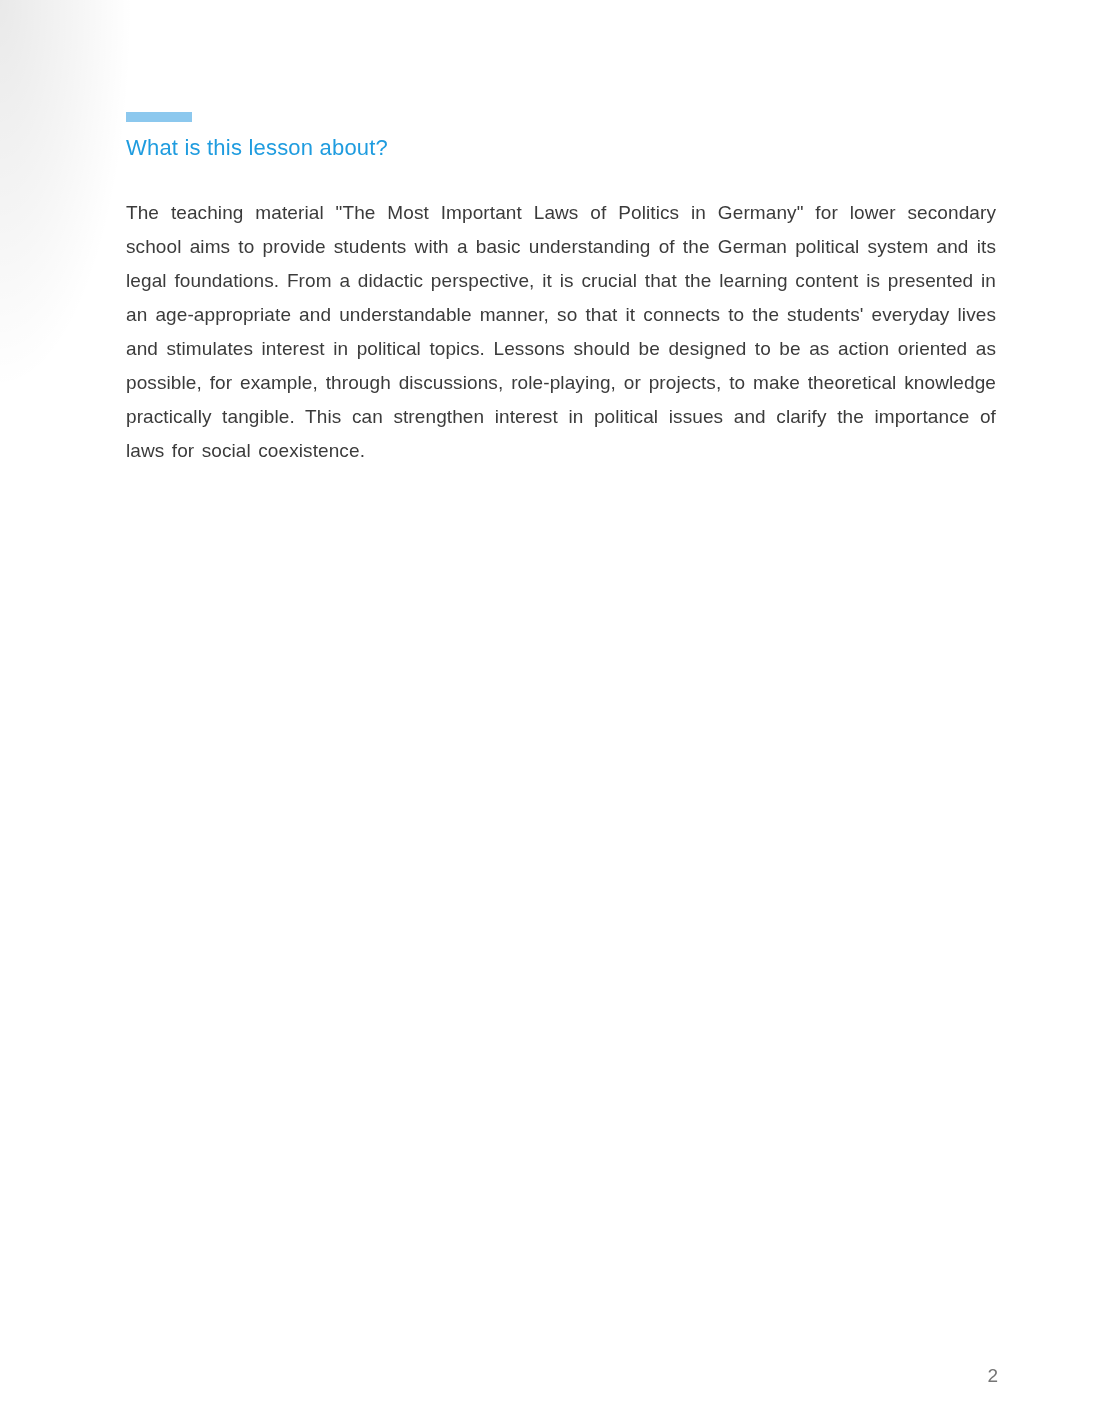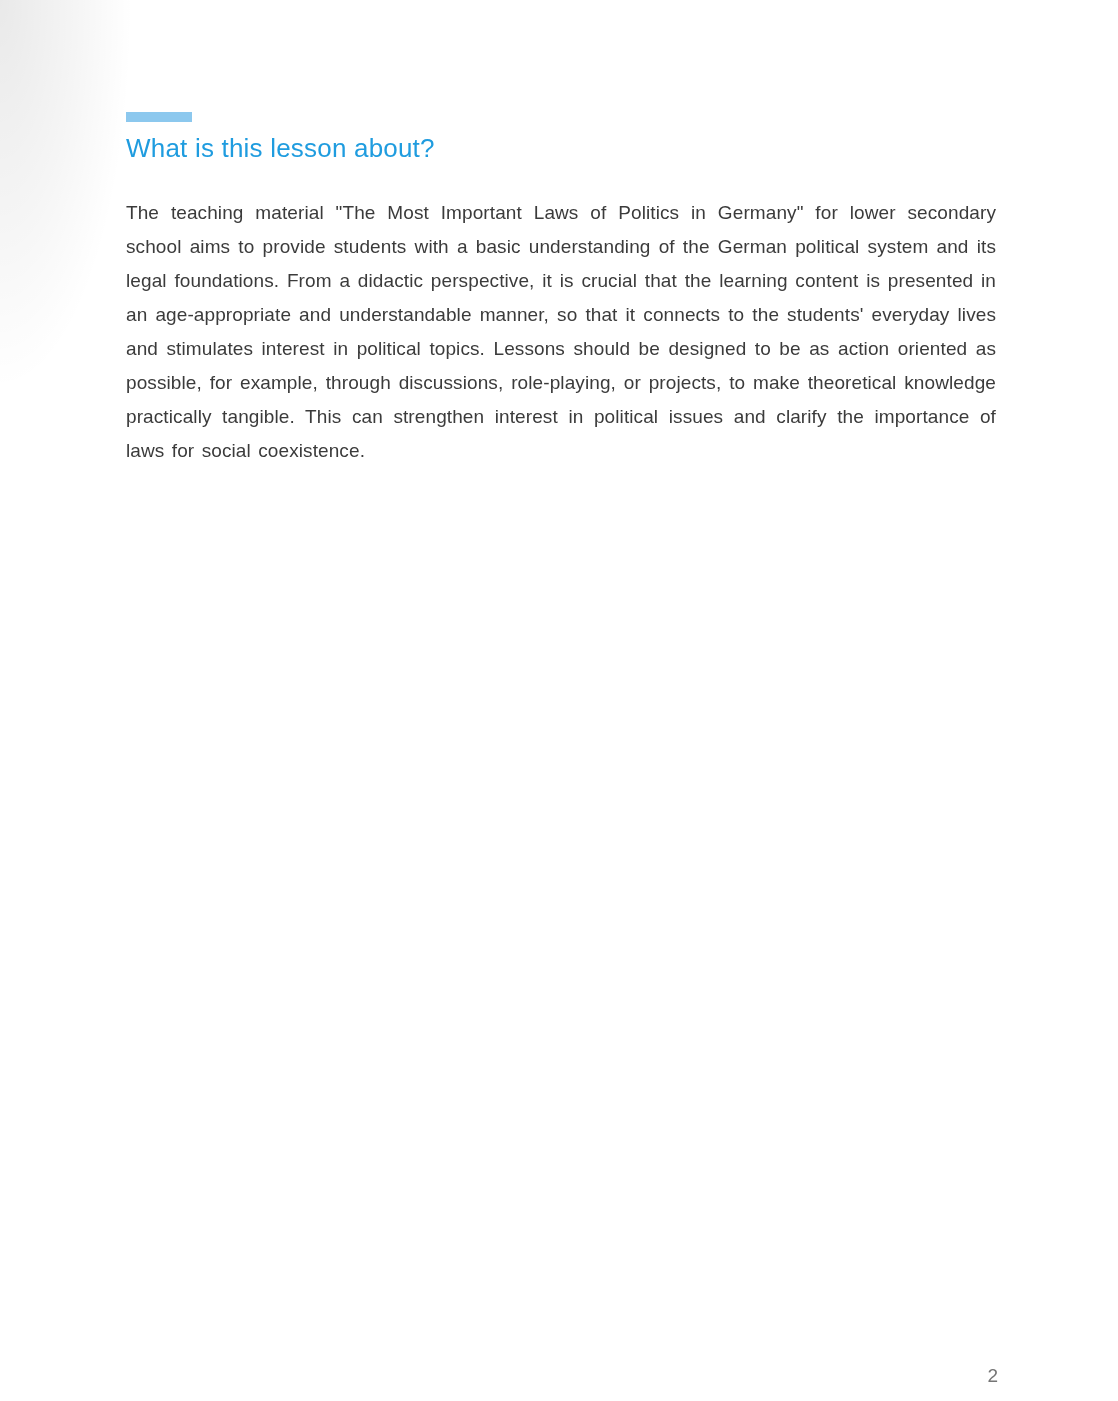--- a/index.html
+++ b/index.html
@@ -34,21 +34,21 @@
     top: 112px;
     width: 870px;
   }
   .accent-bar {
     width: 66px;
     height: 10px;
     background: #8CC8EE;
   }
   .section-heading {
     margin: 8px 0 0 0;
-    font-size: 26px;
+    font-size: 22px;
     line-height: 36px;
     font-weight: 400;
     letter-spacing: 0.2px;
     color: #1F9CDF;
   }
   .section-paragraph {
     margin: 30px 0 0 0;
     font-size: 19px;
     line-height: 34px;
     font-weight: 400;

